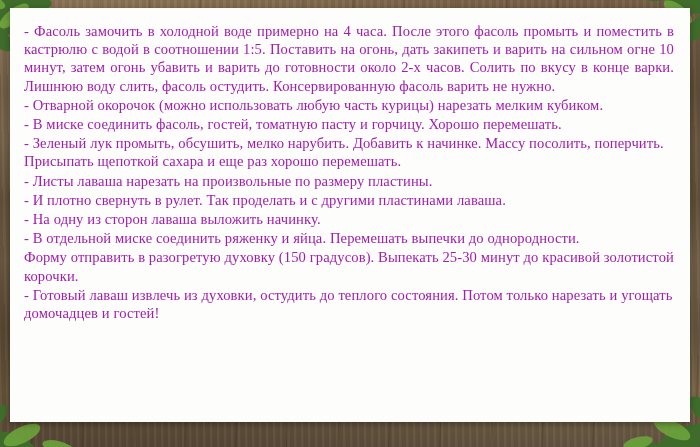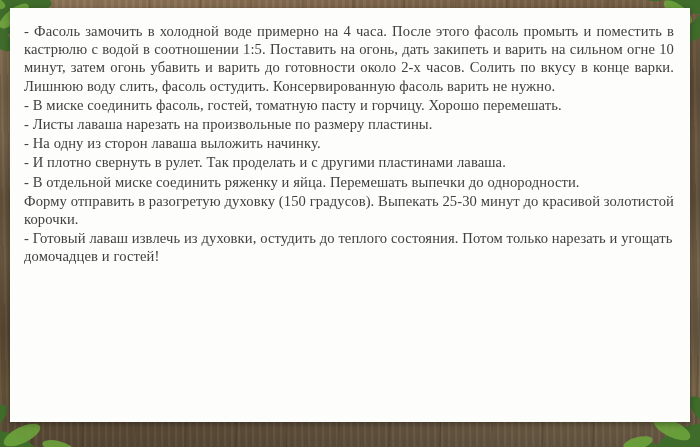--- a/index.html
+++ b/index.html
@@ -78,21 +78,21 @@
     height: 414px;
     background: #fdfdfb;
     box-shadow: 0 2px 6px rgba(0,0,0,.35);
   }
   .card-inner {
     padding: 14px 16px 10px 14px;
     height: calc(100% - 24px);
     overflow: hidden;
   }
   .line {
-    color: #404040;
+    color: #a21caf;
     font-size: 14.6px;
     line-height: 18.2px;
     margin: 0 0 1px 0;
     text-align: left;
     letter-spacing: .1px;
     font-family: Liberation Serif, serif;
   }
   .line.justified {
     text-align: justify;
     text-align-last: left;
@@ -151,23 +151,25 @@
     </g>
     <g fill="#6ea83c" opacity=".85">
       <ellipse cx="128" cy="74" rx="20" ry="8" transform="rotate(26 128 74)"></ellipse>
       <ellipse cx="94" cy="88" rx="15" ry="6" transform="rotate(-14 94 88)"></ellipse>
     </g>
   </svg>
 
   <div class="card">
     <div class="card-inner">
       <p class="line justified">- Фасоль замочить в холодной воде примерно на 4 часа. После этого фасоль промыть и поместить в кастрюлю с водой в соотношении 1:5. Поставить на огонь, дать закипеть и варить на сильном огне 10 минут, затем огонь убавить и варить до готовности около 2-х часов. Солить по вкусу в конце варки. Лишнюю воду слить, фасоль остудить. Консервированную фасоль варить не нужно.</p>
+      <p class="line">- Отварной окорочок (можно использовать любую часть курицы) нарезать мелким кубиком.</p>
       <p class="line">- В миске соединить фасоль, гостей, томатную пасту и горчицу. Хорошо перемешать.</p>
+      <p class="line">- Зеленый лук промыть, обсушить, мелко нарубить. Добавить к начинке. Массу посолить, поперчить. Присыпать щепоткой сахара и еще раз хорошо перемешать.</p>
       <p class="line">- Листы лаваша нарезать на произвольные по размеру пластины.</p>
+      <p class="line">- И плотно свернуть в рулет. Так проделать и с другими пластинами лаваша.</p>
       <p class="line">- На одну из сторон лаваша выложить начинку.</p>
-      <p class="line">- И плотно свернуть в рулет. Так проделать и с другими пластинами лаваша.</p>
       <p class="line">- В отдельной миске соединить ряженку и яйца. Перемешать выпечки до однородности.</p>
       <p class="line">Форму отправить в разогретую духовку (150 градусов).  Выпекать 25-30 минут до красивой золотистой корочки.</p>
       <p class="line">- Готовый лаваш извлечь из духовки, остудить до теплого состояния. Потом только нарезать и угощать домочадцев и гостей!</p>
     </div>
   </div>
 
 </div>
 
 </body></html>

